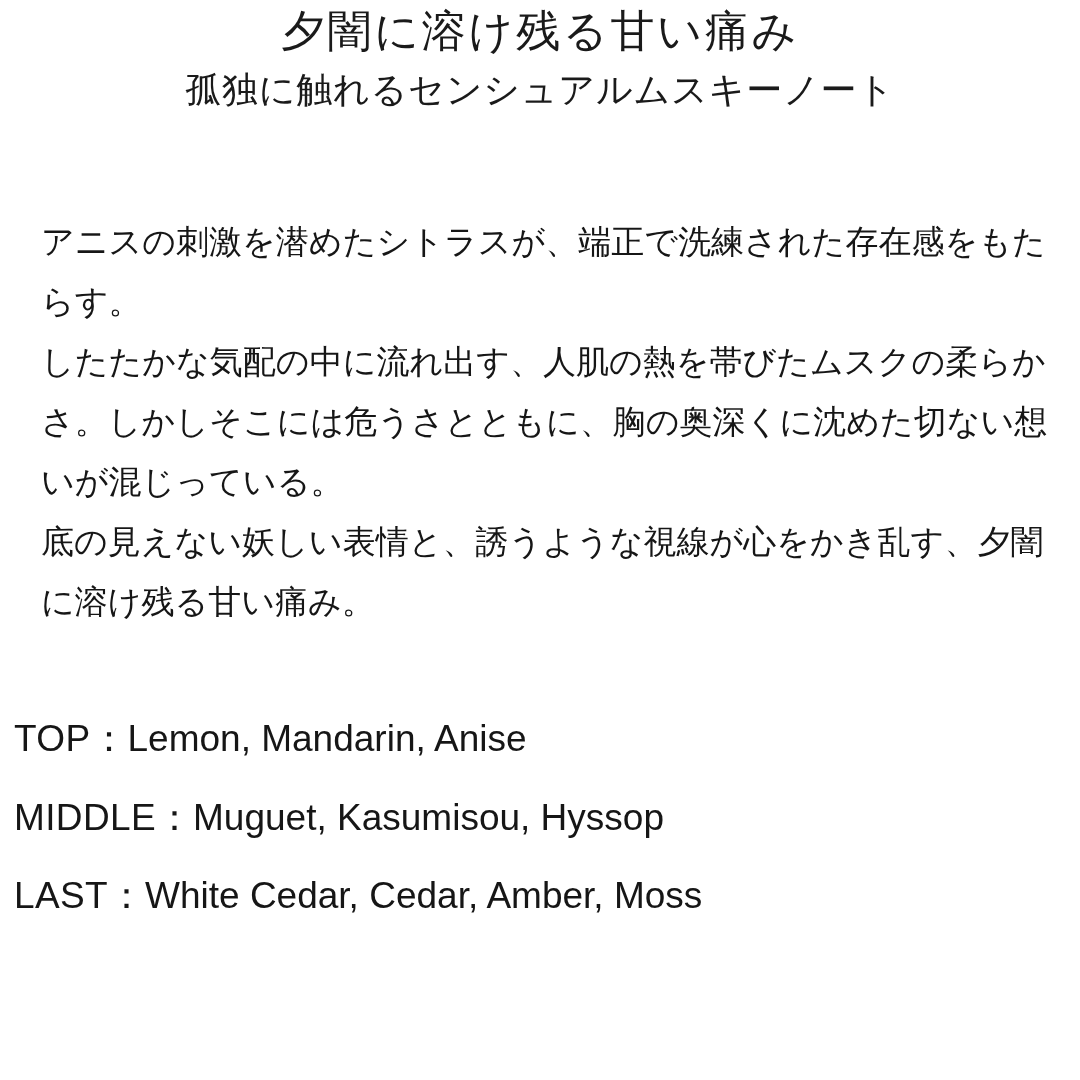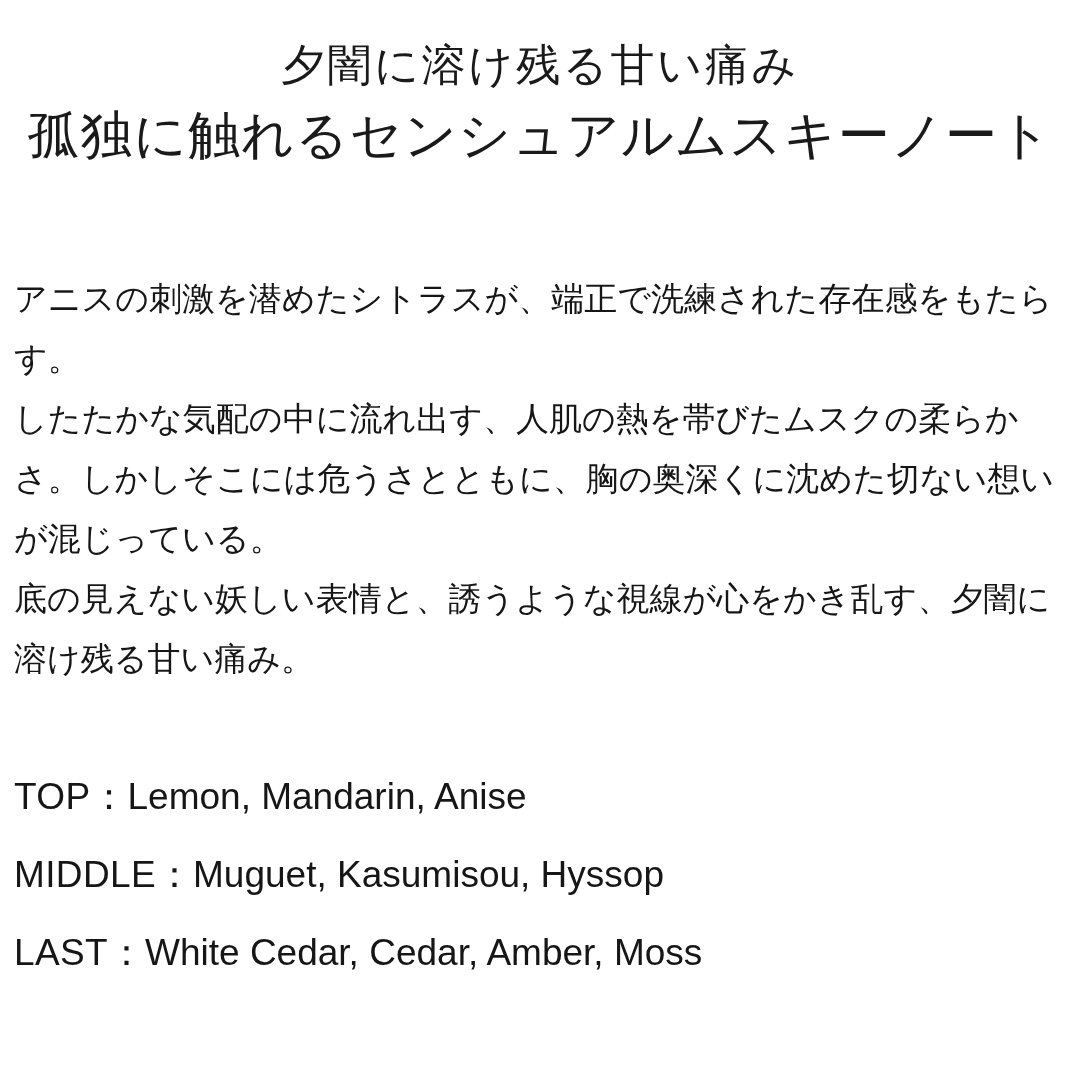--- a/index.html
+++ b/index.html
@@ -12,47 +12,47 @@
     width: 1080px;
     height: 1080px;
     background: #ffffff;
     overflow: hidden;
     font-family: "Liberation Sans", sans-serif;
     color: #1b1b1b;
   }
 
   
   .headline {
-    padding-top: 34px;
     text-align: center;
     font-family: "Liberation Serif", serif;
     color: #1a1a1a;
   }
   .headline-line {
     display: block;
     letter-spacing: 0.06em;
     white-space: nowrap;
   }
   .headline-line-1 {
     font-size: 44px;
     line-height: 1.45;
   }
   .headline-line-2 {
-    font-size: 52px;
+    font-size: 36px;
     line-height: 1.45;
     letter-spacing: 0.02em;
   }
 
   
   .body-copy {
     margin-top: 96px;
     padding: 0 12px 0 14px;
     font-size: 33px;
     line-height: 1.82;
     color: #161616;
+    margin-left: 27px;
   }
   .paragraph {
     margin: 0;
     text-align: left;
   }
 
   
   .notes {
     margin-top: 68px;
     padding: 0 12px 0 14px;

